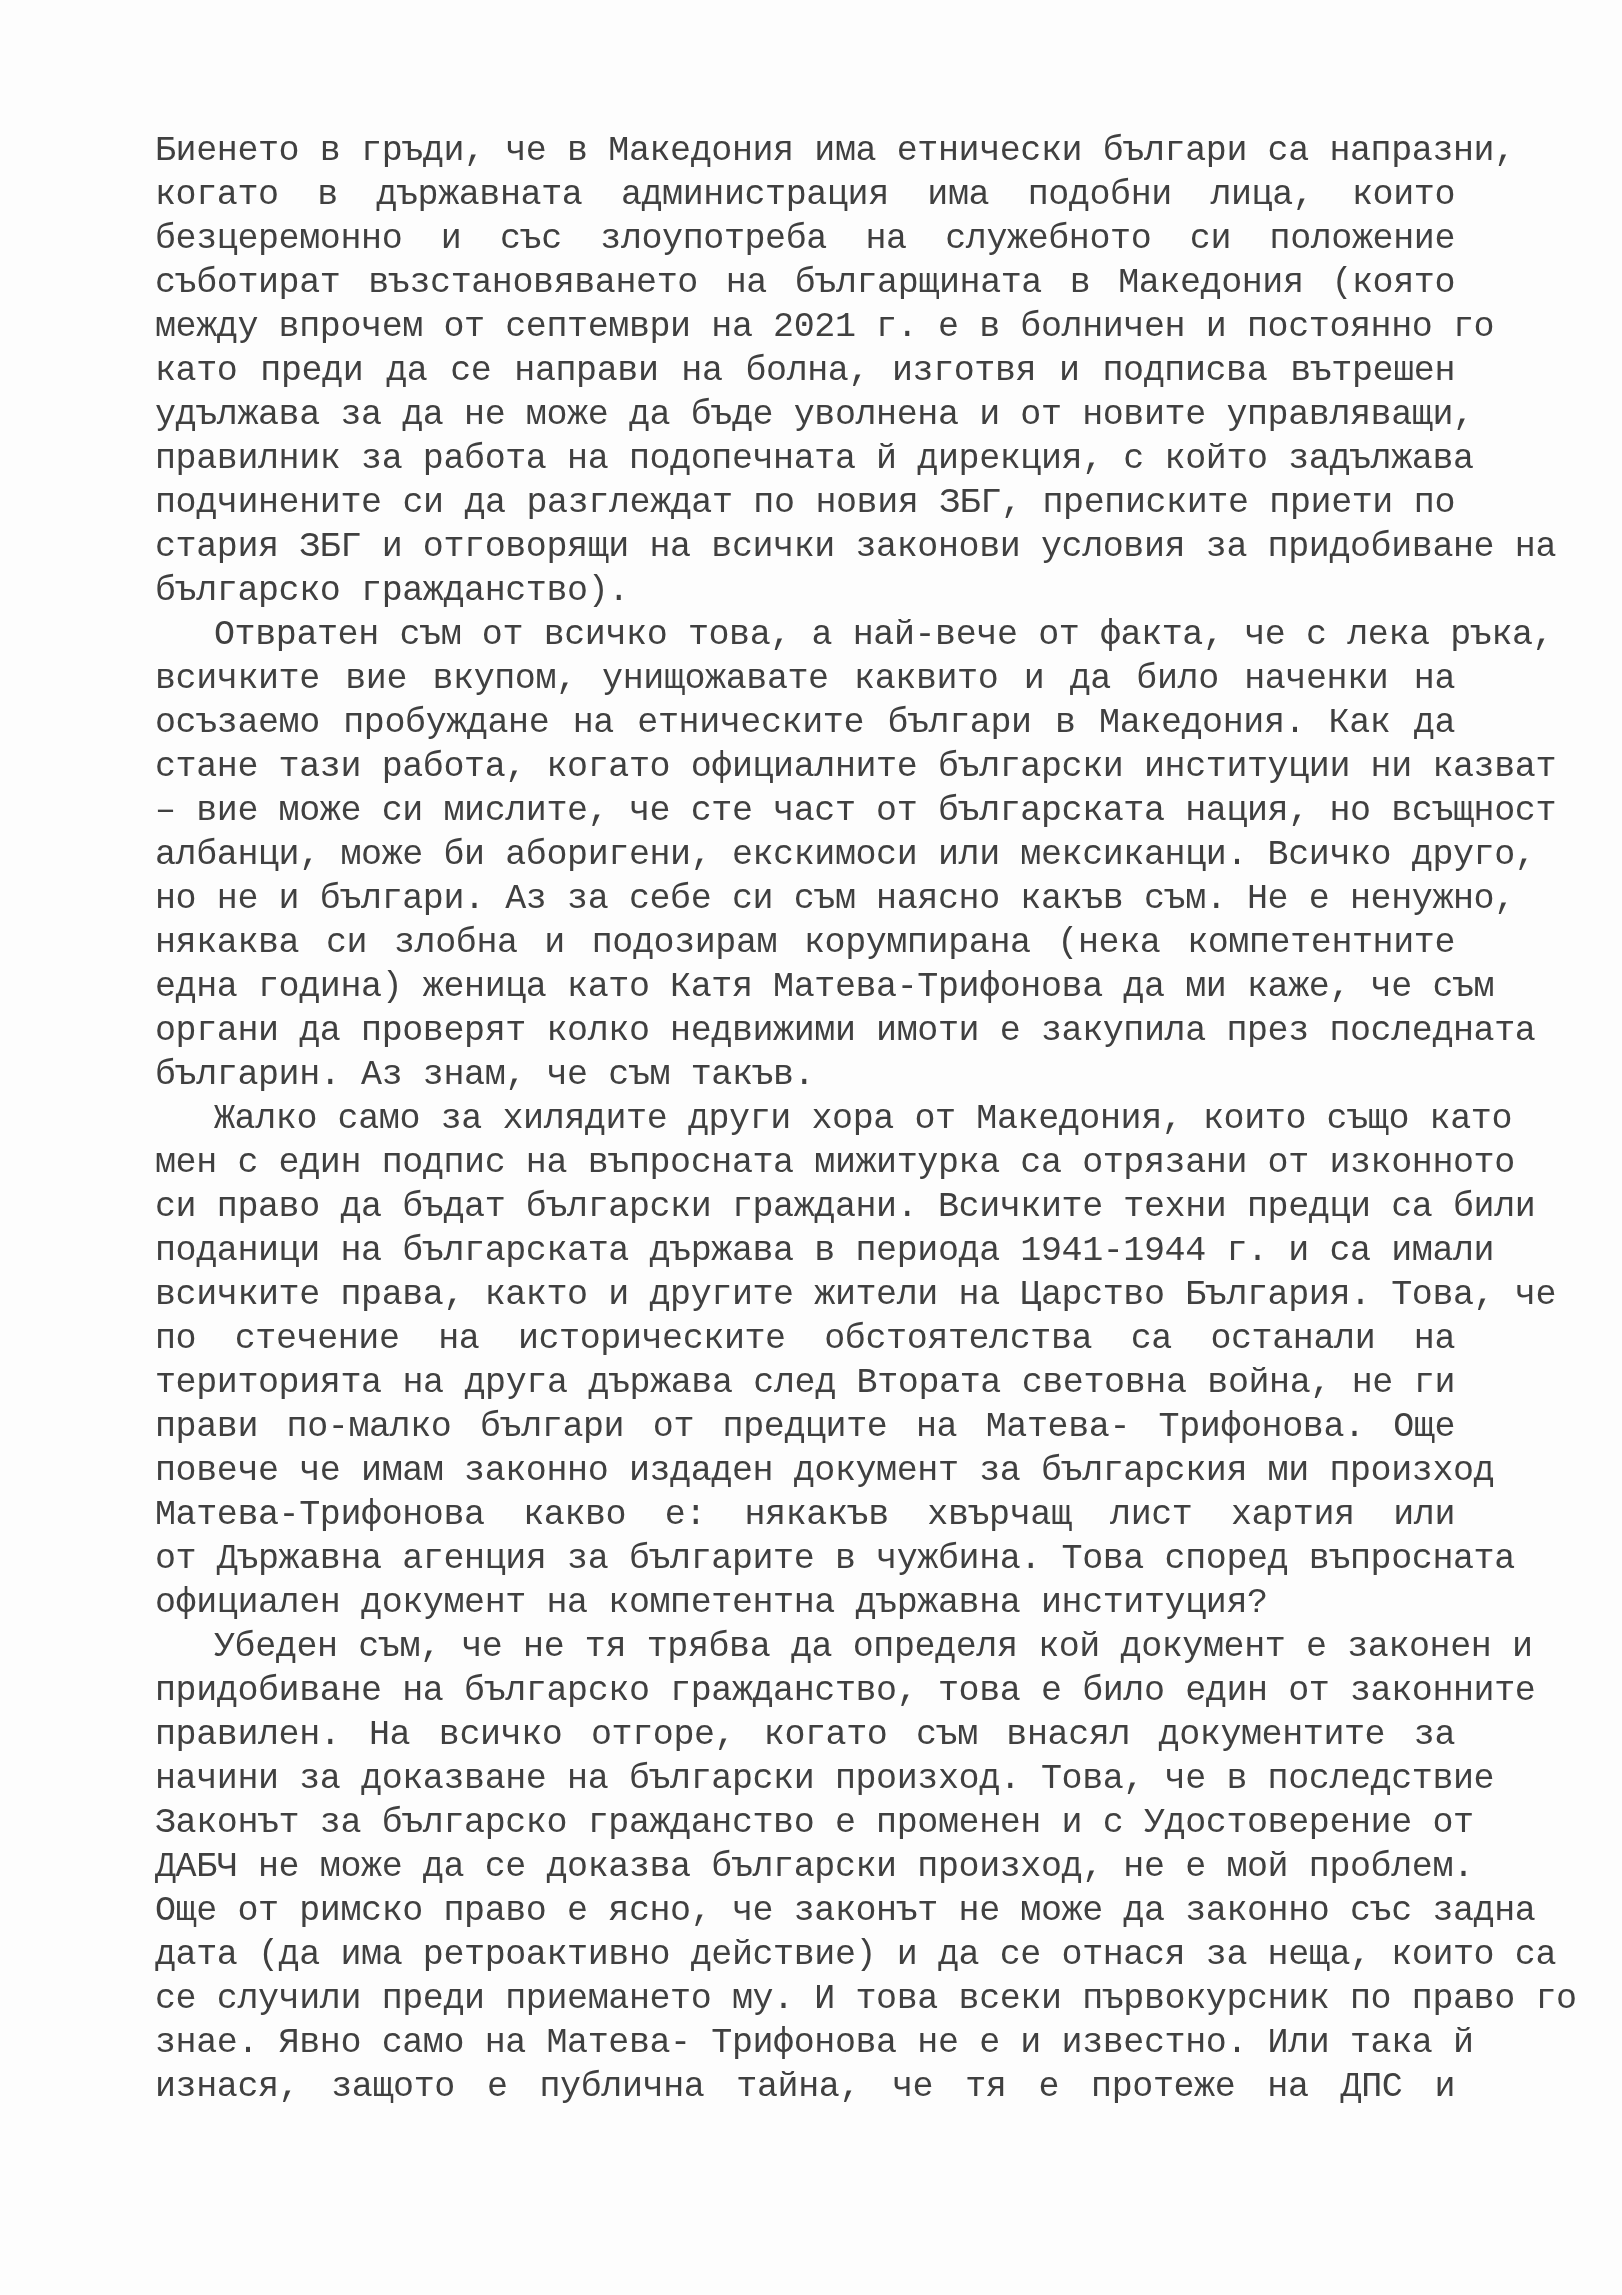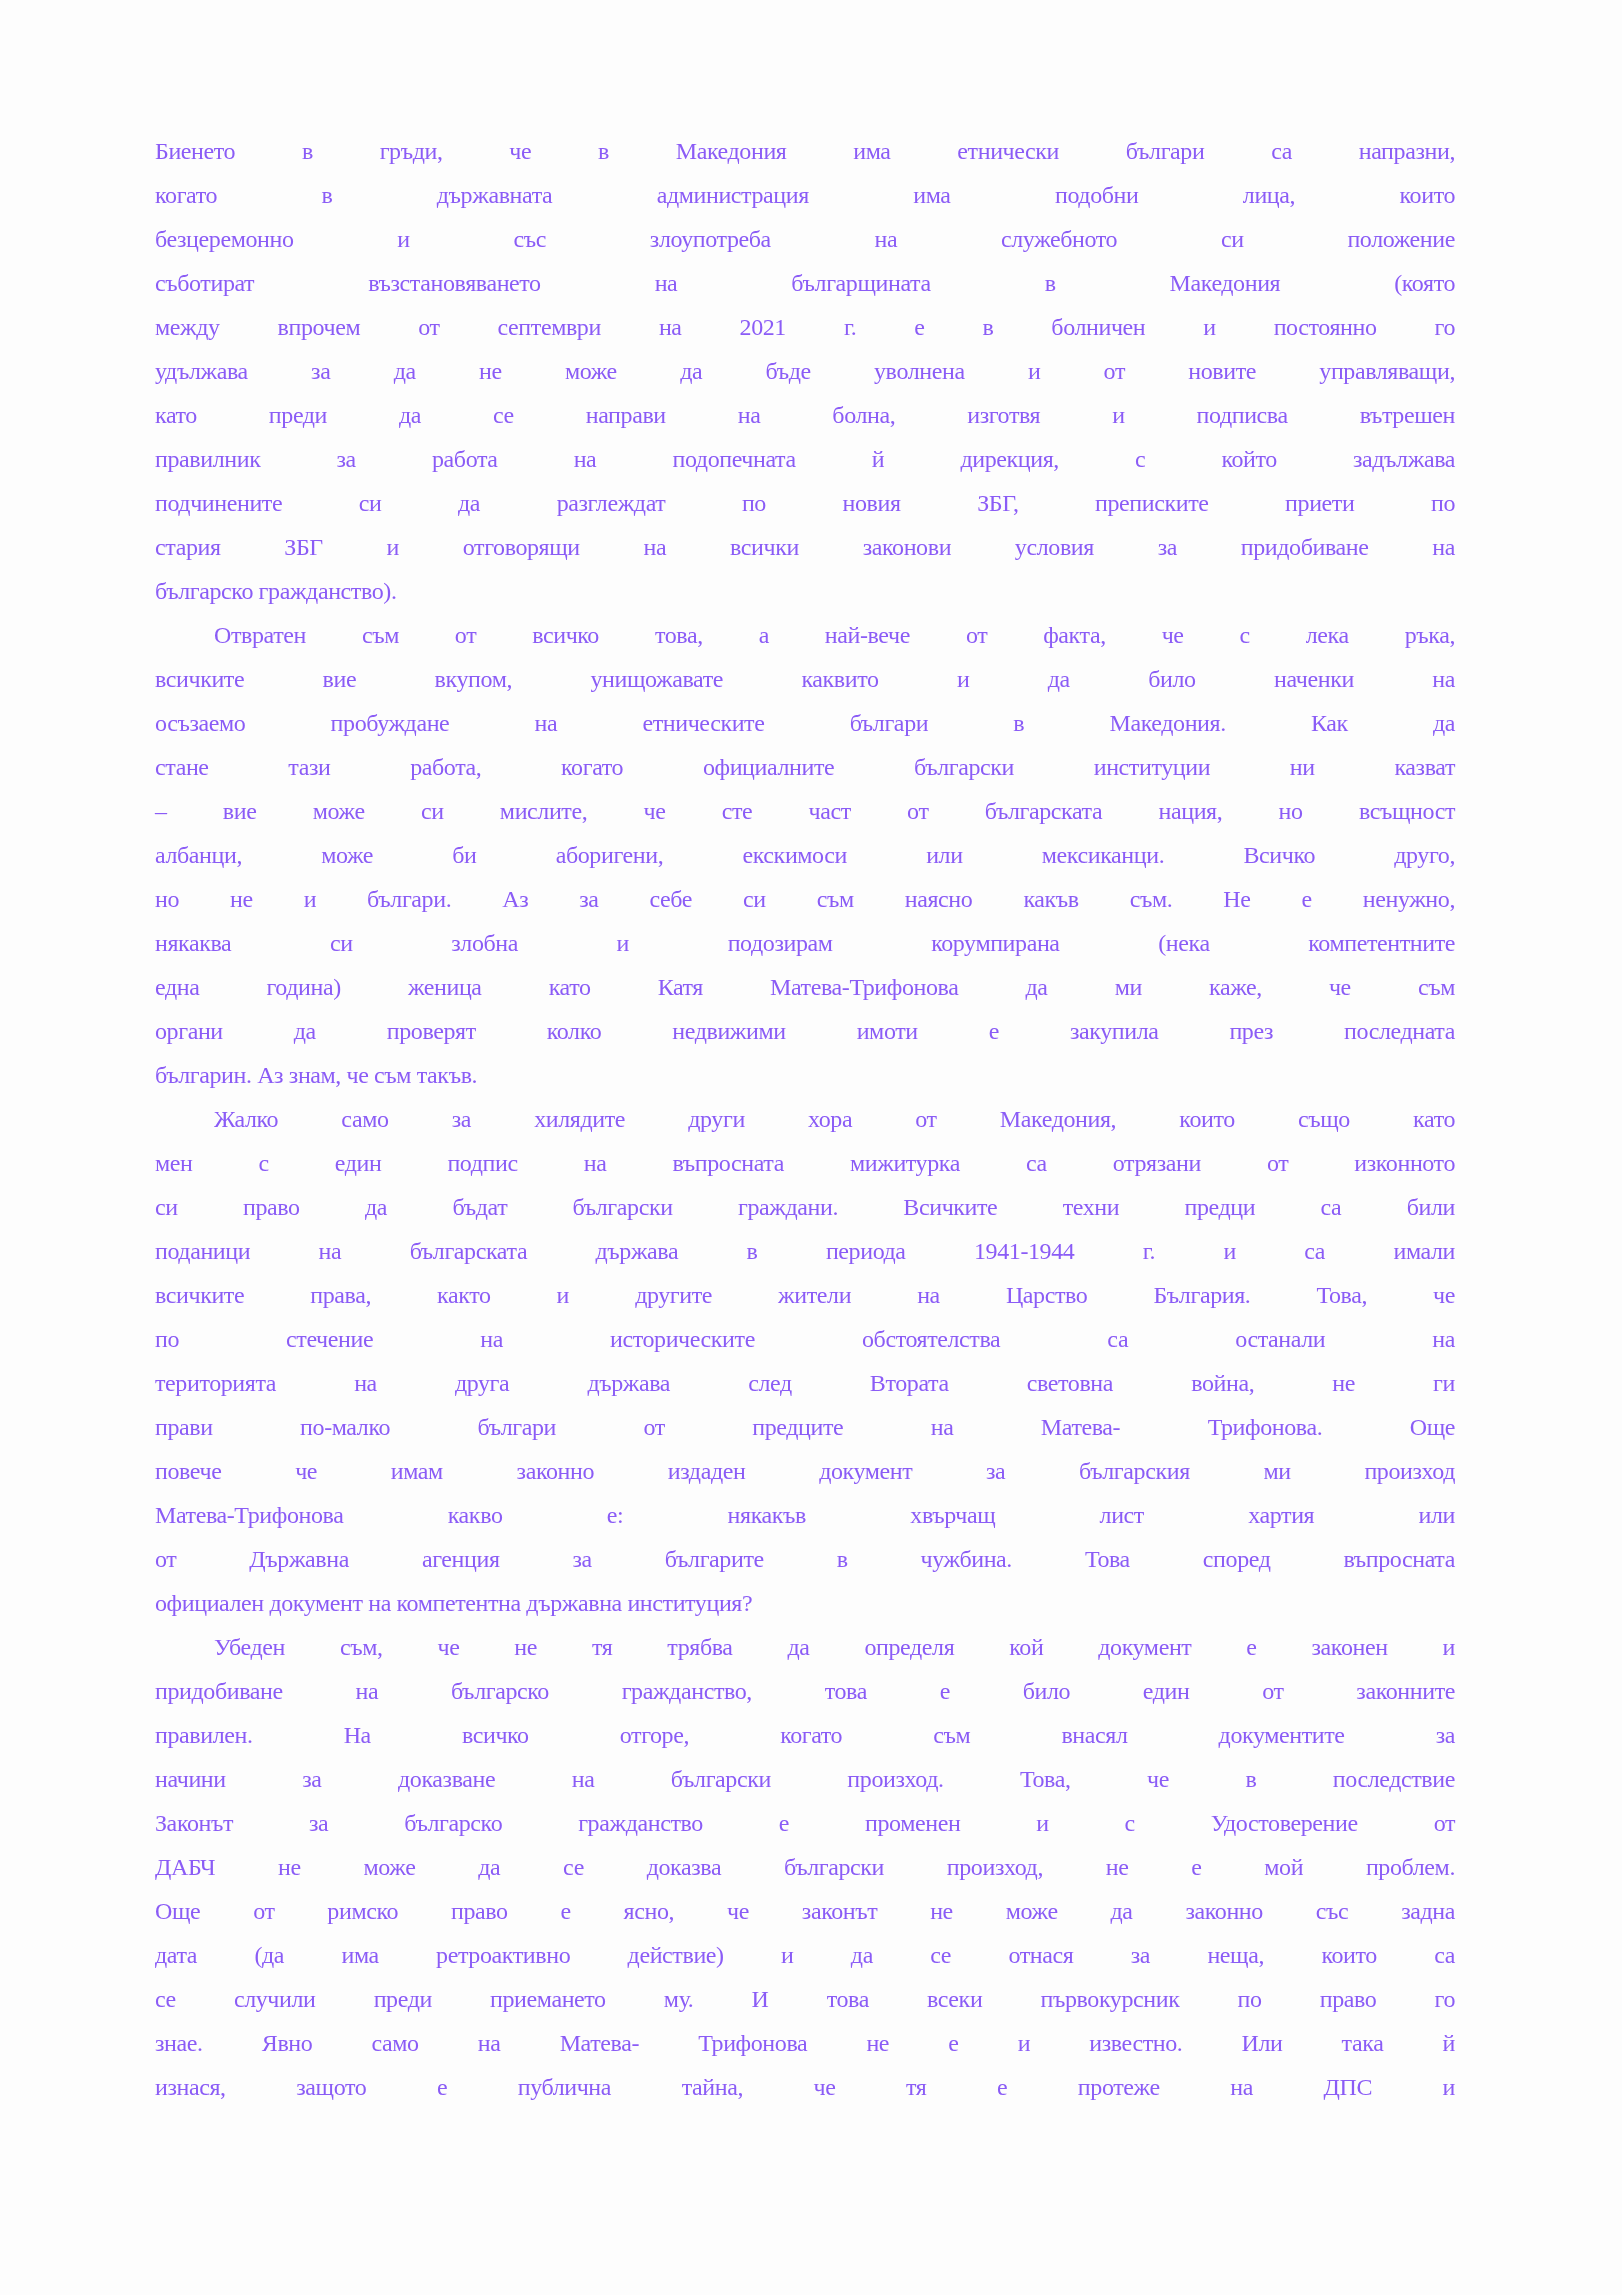--- a/index.html
+++ b/index.html
@@ -12,24 +12,24 @@
     height: 2295px;
     position: relative;
     overflow: hidden;
     background: #fdfdfd;
   }
   .page {
     position: absolute;
     left: 155px;
     top: 129px;
     width: 1300px;
-    font-family: Liberation Serif, serif;
-    font-size: 24px;
+    font-family: Liberation Mono, monospace;
+    font-size: 35px;
     line-height: 44px;
-    color: #8b5cf6;
+    color: #404040;
   }
   .paragraph {
     margin: 0;
     padding: 0;
   }
   .line {
     display: block;
     height: 44px;
     white-space: nowrap;
     text-align: justify;
@@ -47,22 +47,22 @@
 </head>
 <body>
 
 <div class="page">
   <div class="paragraph">
     <span class="line">Биенето в гръди, че в Македония има етнически българи са напразни,</span>
     <span class="line">когато в държавната администрация има подобни лица, които</span>
     <span class="line">безцеремонно и със злоупотреба на служебното си положение</span>
     <span class="line">съботират възстановяването на българщината в Македония (която</span>
     <span class="line">между впрочем от септември на 2021 г. е в болничен и постоянно го</span>
+    <span class="line">като преди да се направи на болна, изготвя и подписва вътрешен</span>
     <span class="line">удължава за да не може да бъде уволнена и от новите управляващи,</span>
-    <span class="line">като преди да се направи на болна, изготвя и подписва вътрешен</span>
     <span class="line">правилник за работа на подопечната й дирекция, с който задължава</span>
     <span class="line">подчинените си да разглеждат по новия ЗБГ, преписките приети  по</span>
     <span class="line">стария ЗБГ и отговорящи на всички законови условия за придобиване на</span>
     <span class="line last">българско гражданство).</span>
   </div>
 
   <div class="paragraph">
     <span class="line indent">Отвратен съм от всичко това, а най-вече от факта, че с лека ръка,</span>
     <span class="line">всичките вие вкупом, унищожавате каквито и да било наченки на</span>
     <span class="line">осъзаемо пробуждане на етническите българи в Македония. Как да</span>

